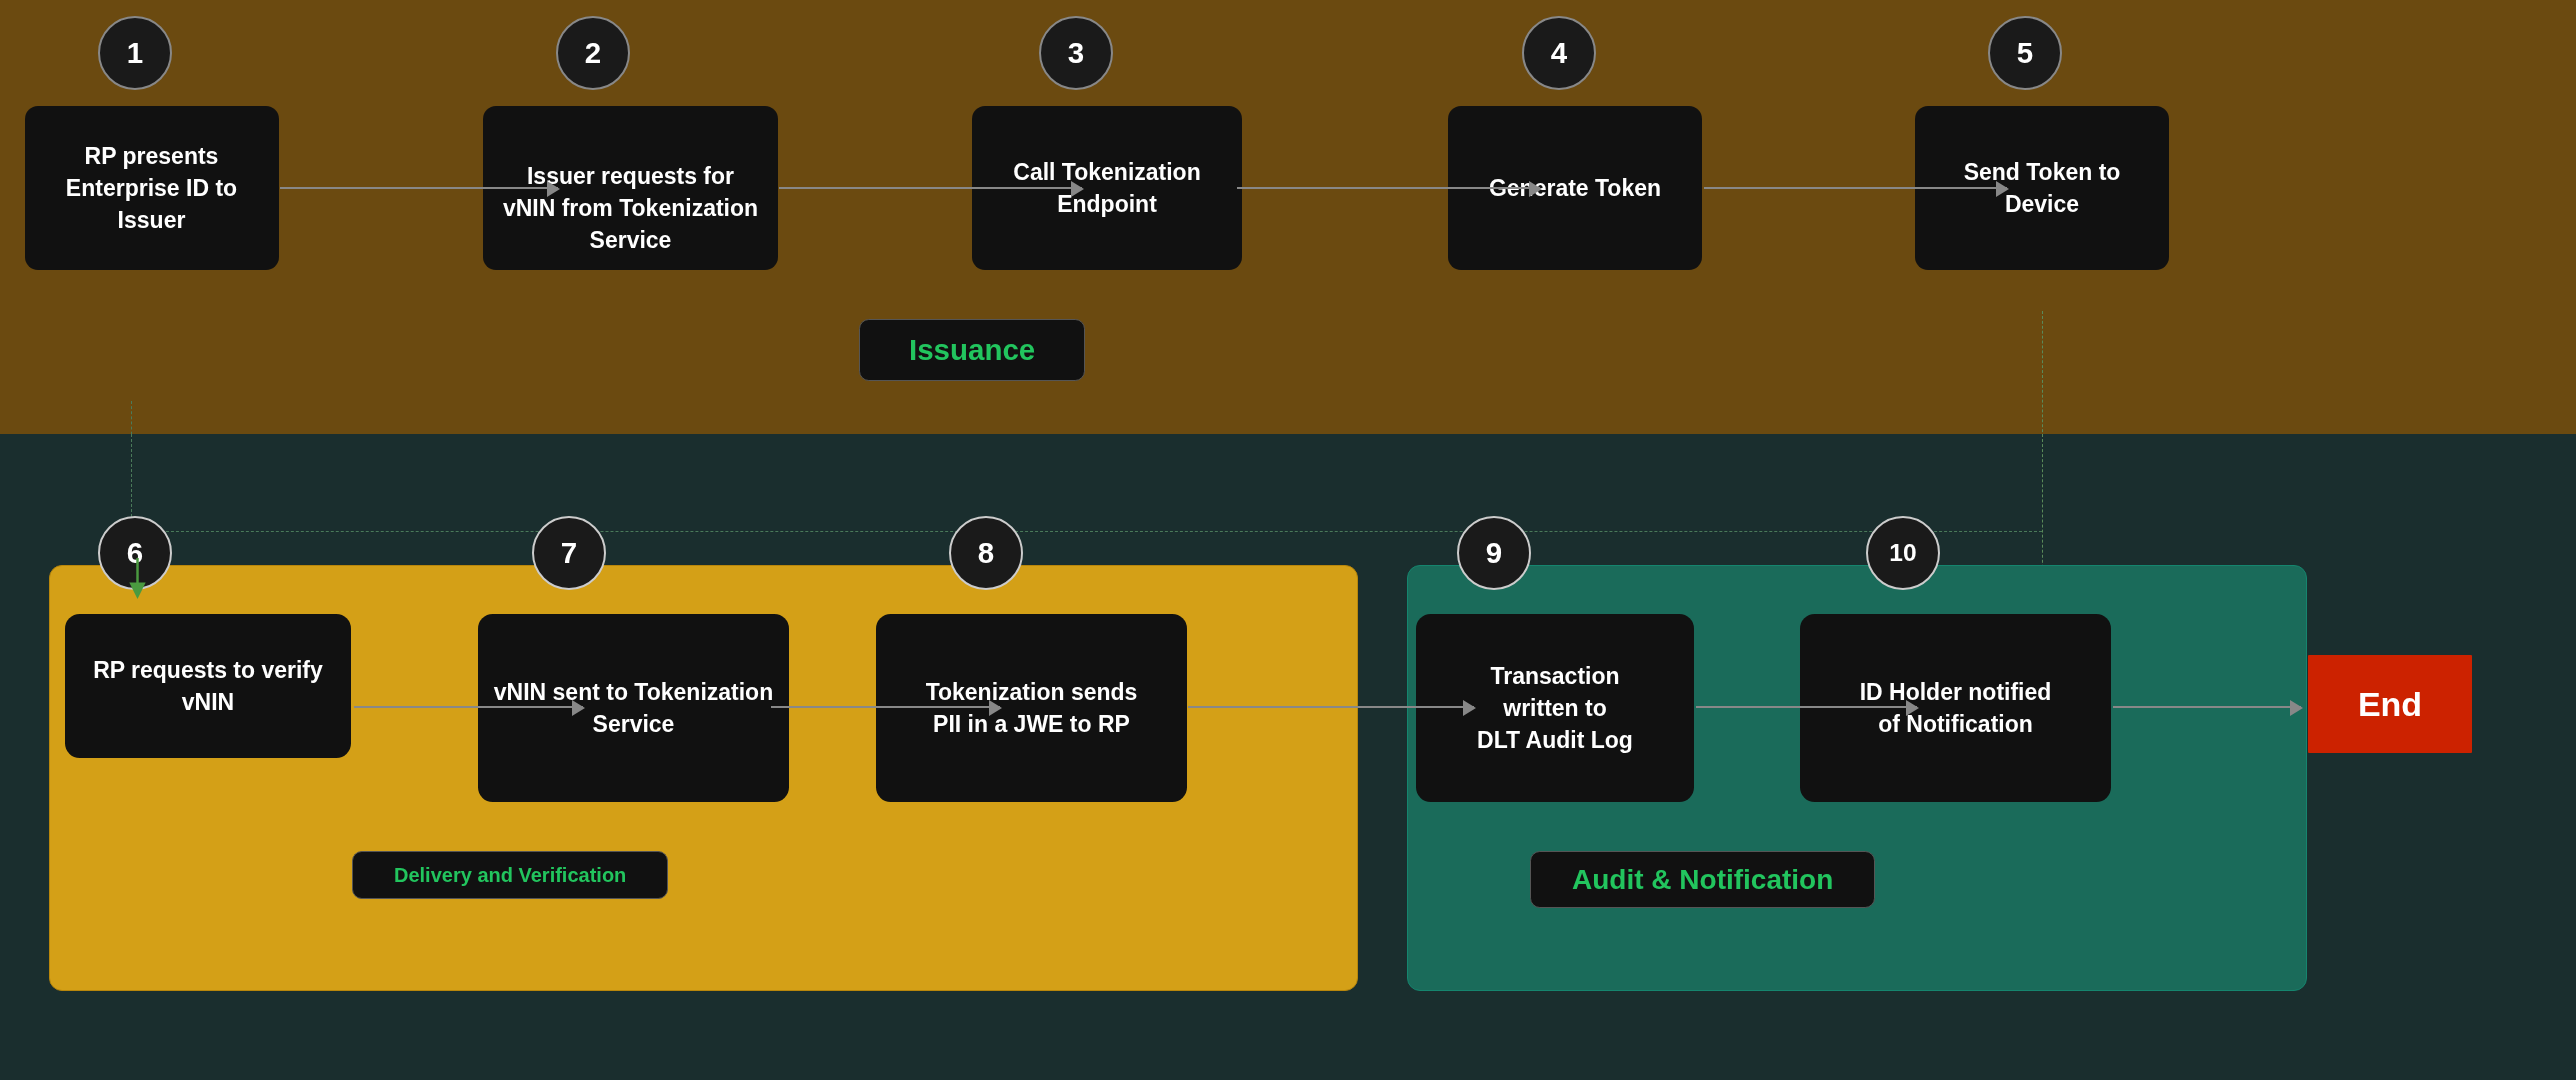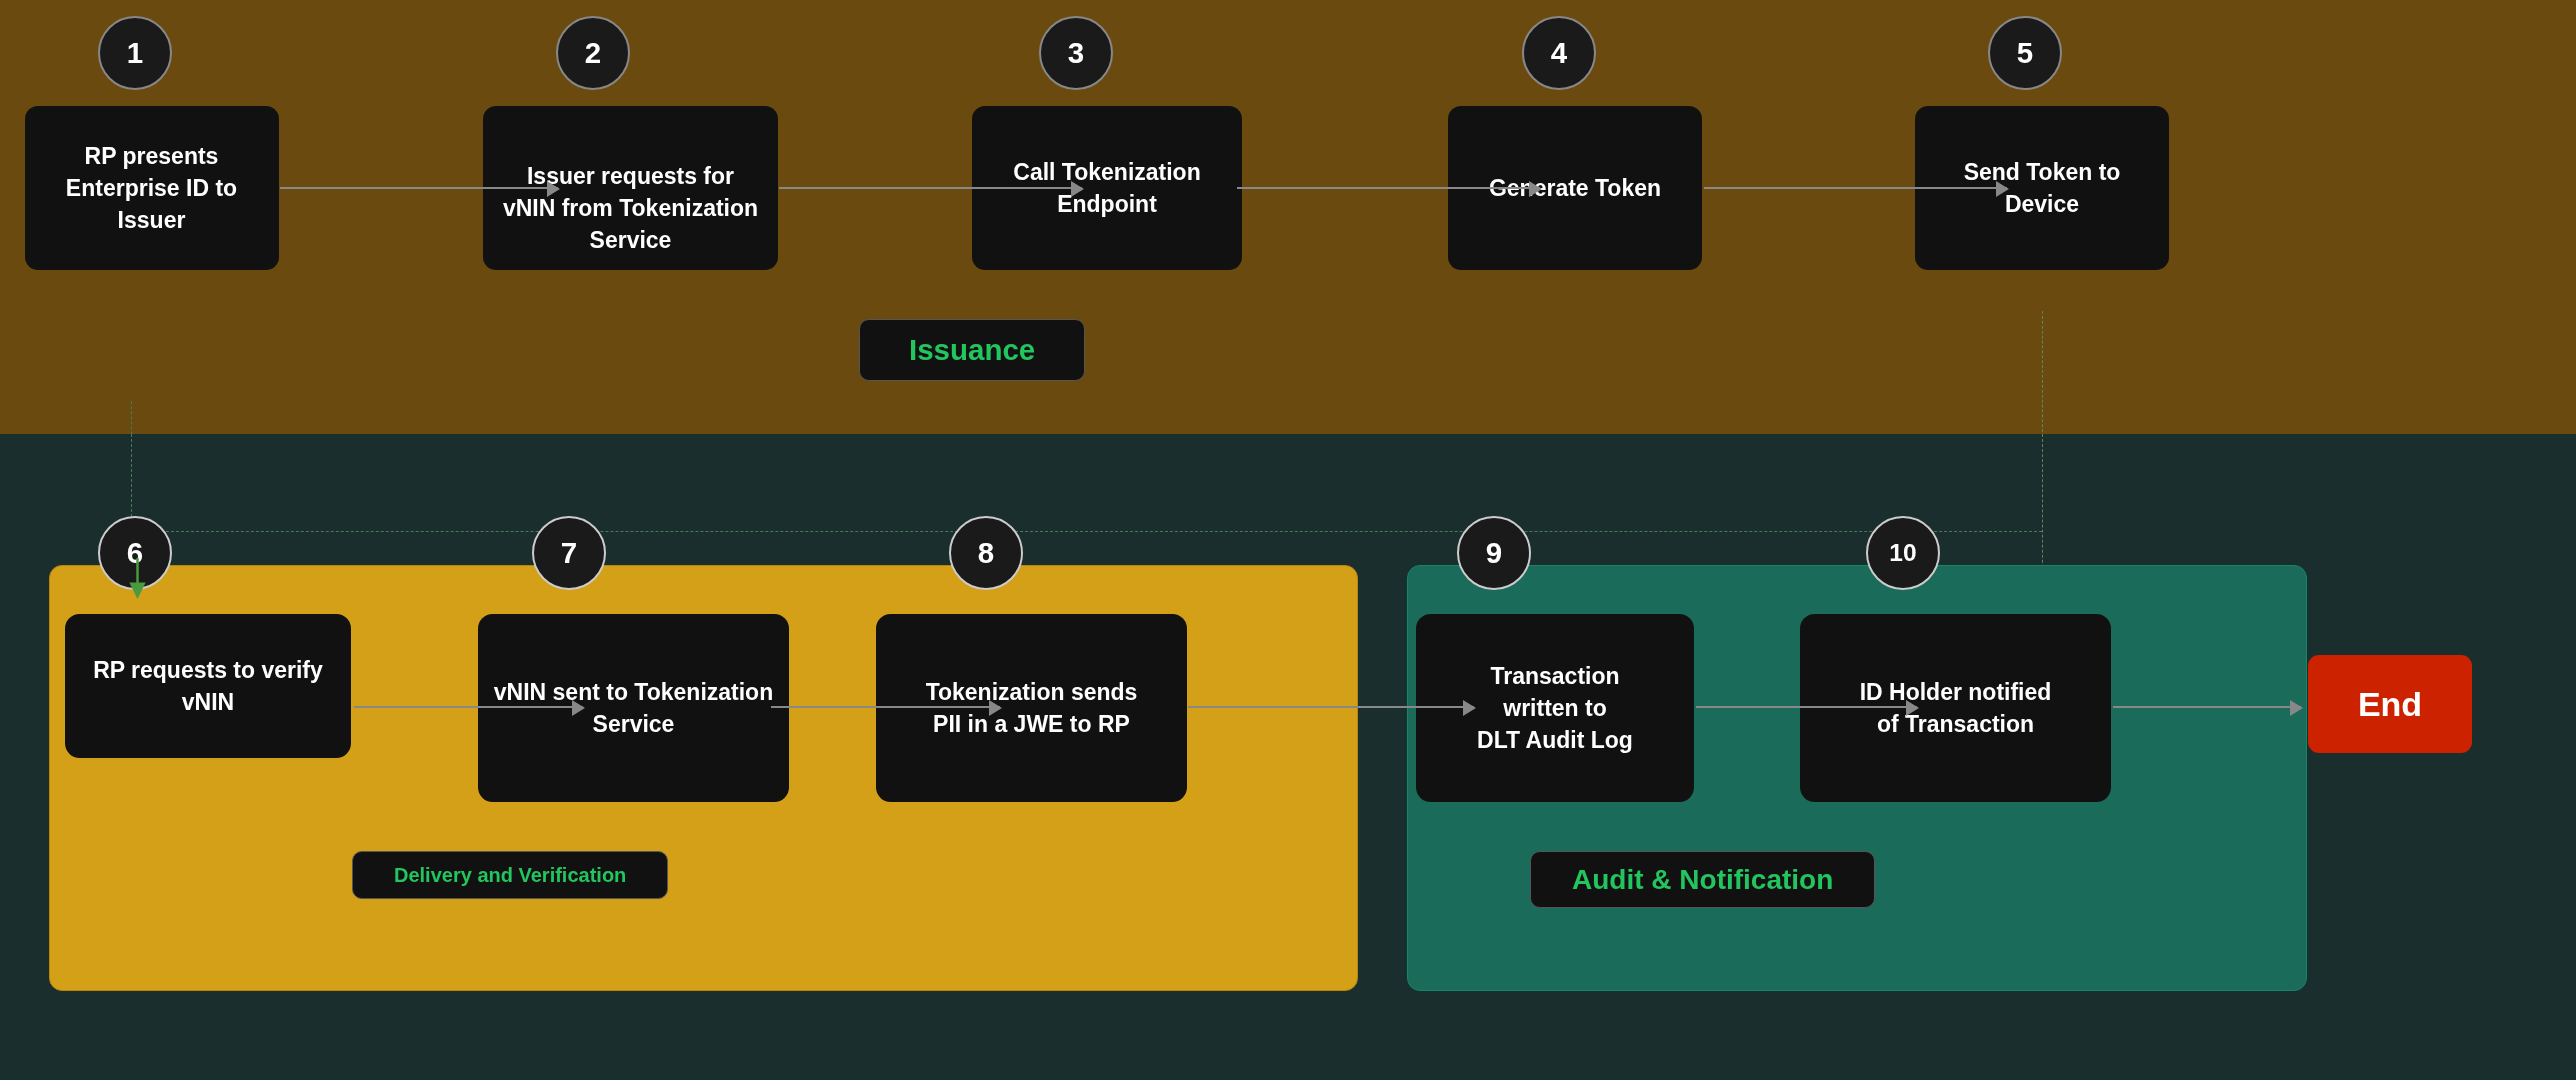--- a/index.html
+++ b/index.html
@@ -103,21 +103,21 @@
       background: #1a6b5a;
       border-color: #15856e;
     }
 
     
     .end-button {
       background: #cc2200;
       color: white;
       font-size: 34px;
       font-weight: bold;
-      border-radius: 11px;
+      border-radius: 1px;
       display: flex;
       align-items: center;
       justify-content: center;
       position: absolute;
       cursor: pointer;
     }
   </style>
 </head>
 <body>
 
@@ -243,21 +243,21 @@
 DLT Audit Log</span>
   </div>
 
   <div class="arrow" style="left: 1696px; top: 272px; width: 221px; border-color: #888;"></div>
 
   <div class="step-circle" style="left: 1866px; top: 82px; background: #1a1a1a; border-color: #ccc; font-size: 24.5px;">
     <span>10</span>
   </div>
   <div class="step-box" style="left: 1800px; top: 180px; width: 311px; height: 188px; font-size: 23px; line-height: 1.4; border-radius: 14.7px;">
     <span style="white-space: pre-line;">ID Holder notified
-of Transaction</span>
+of Notification</span>
   </div>
 
   <div class="section-label" style="left: 1530px; top: 417px; background: #111; padding: 11.5px 41px; font-size: 28px;">
     <span>Audit &amp; Notification</span>
   </div>
 
   <div class="arrow" style="left: 2113px; top: 272px; width: 188px; border-color: #888;"></div>
 
   <div class="end-button" style="left: 2308px; top: 221px; width: 164px; height: 98px;">
     <span>End</span>

